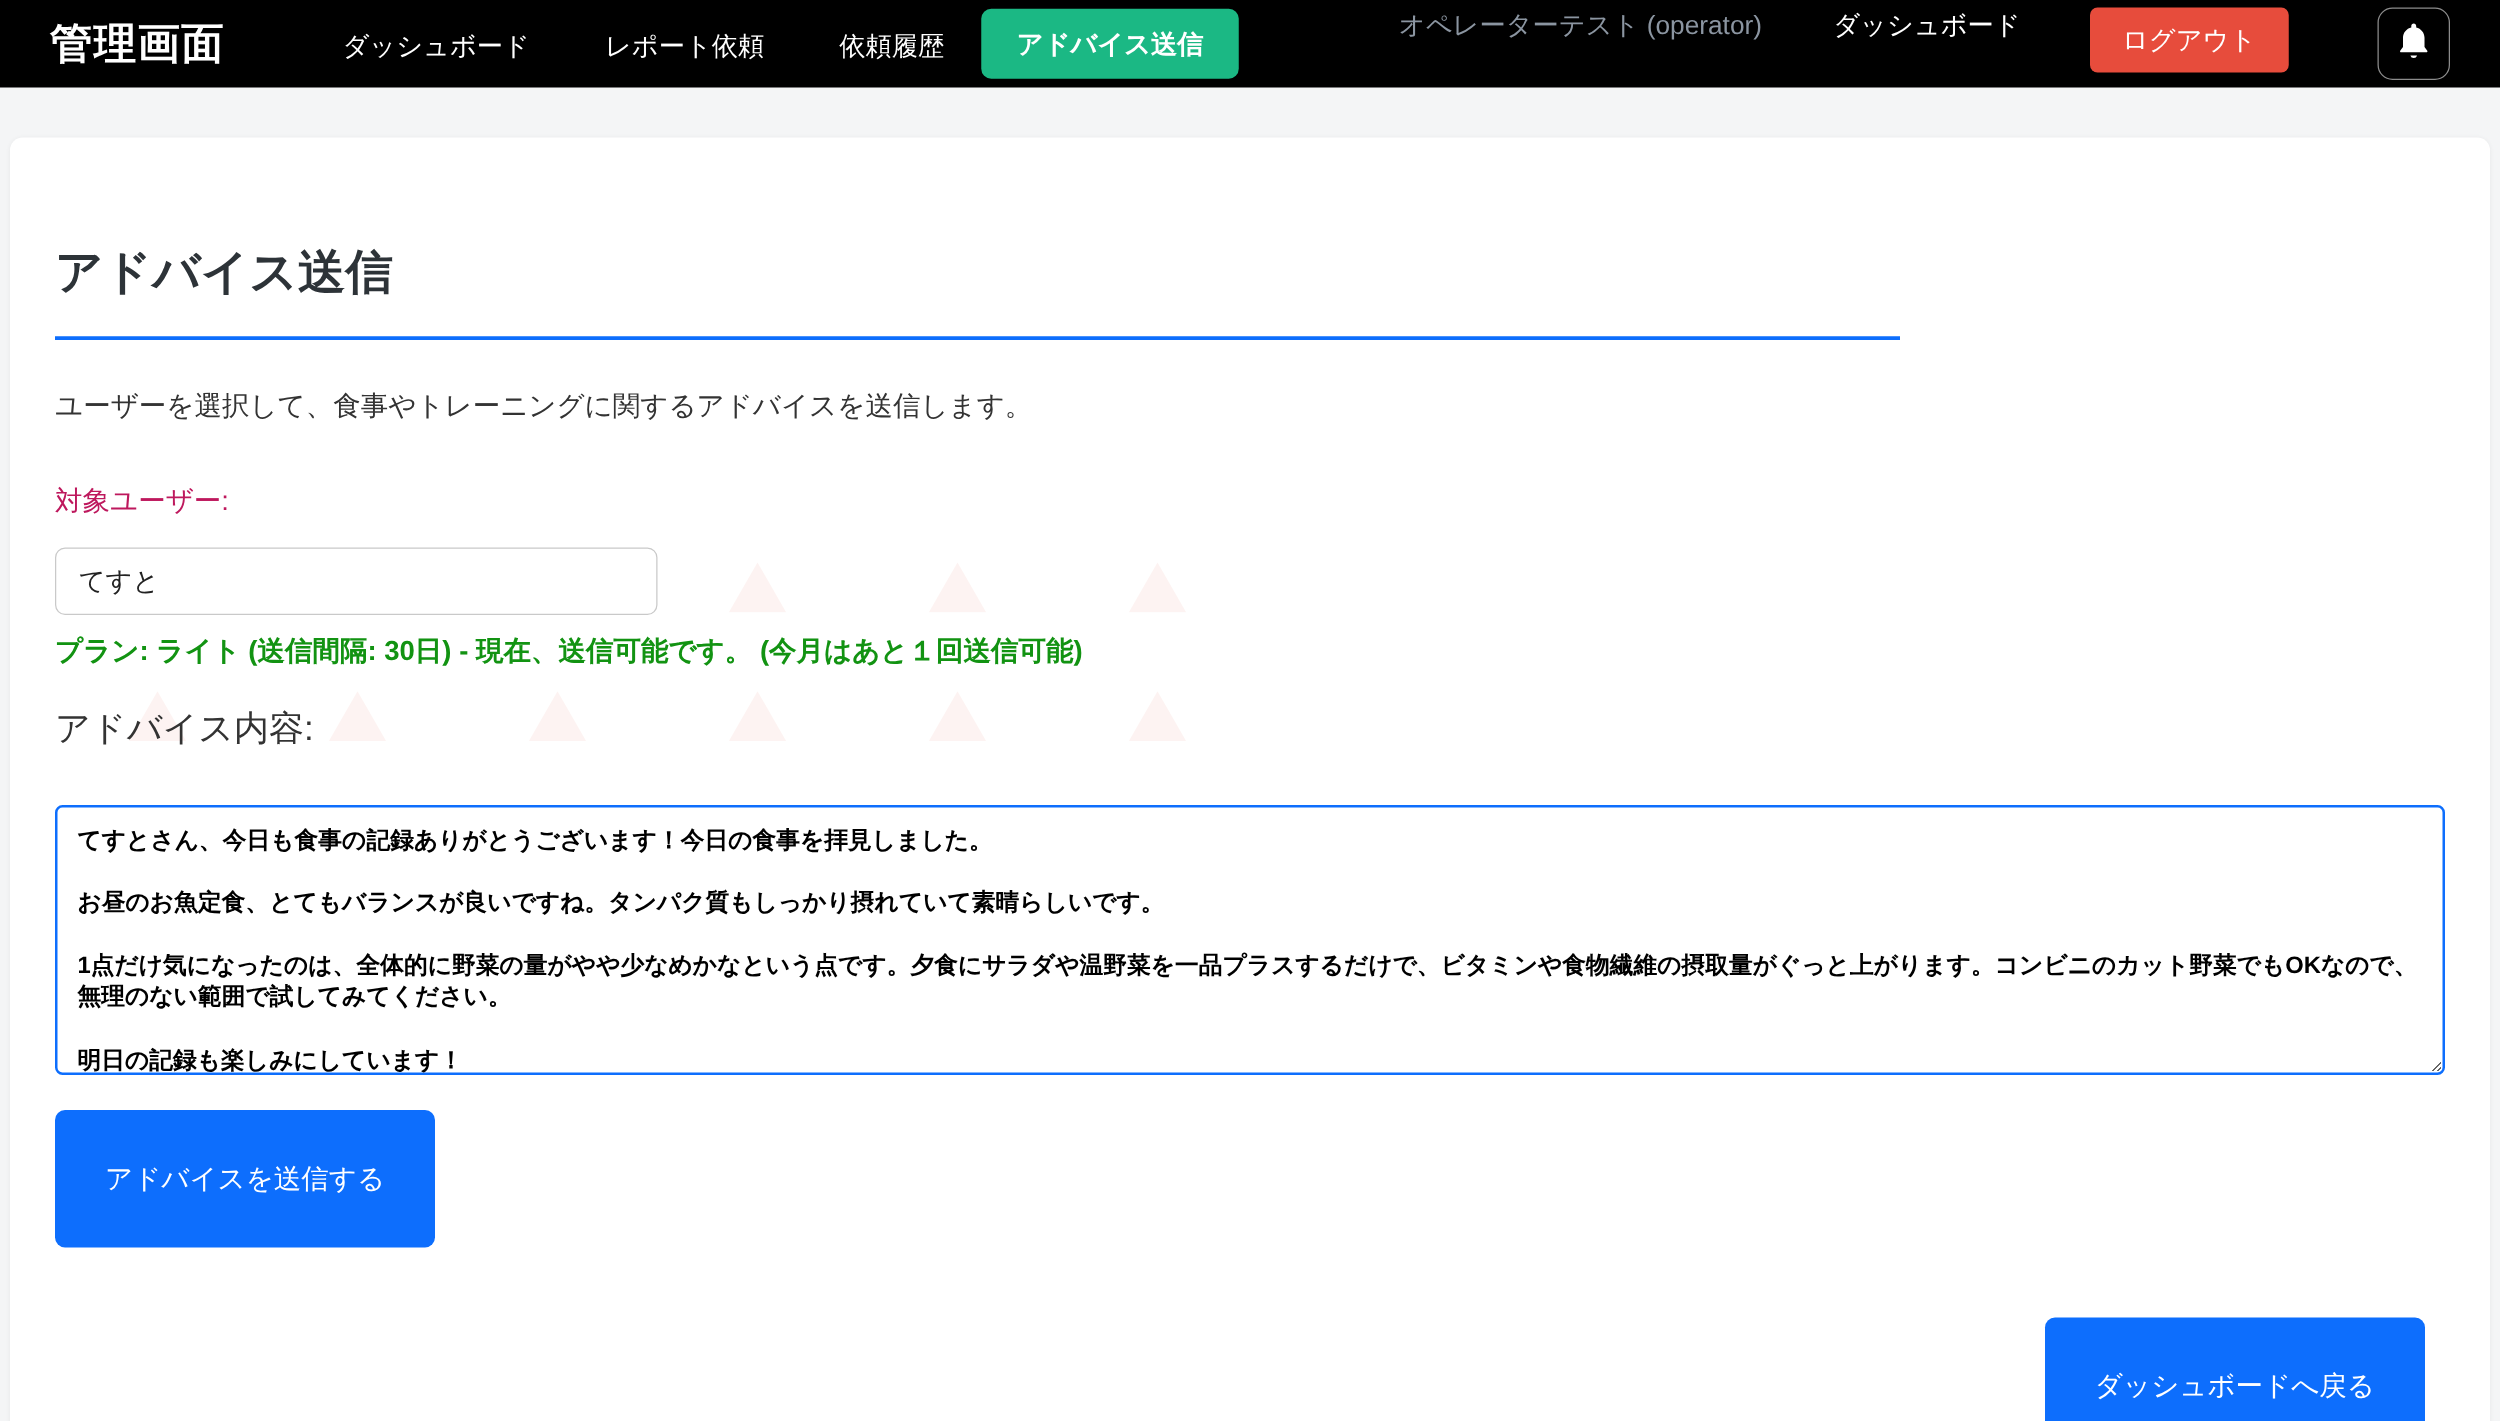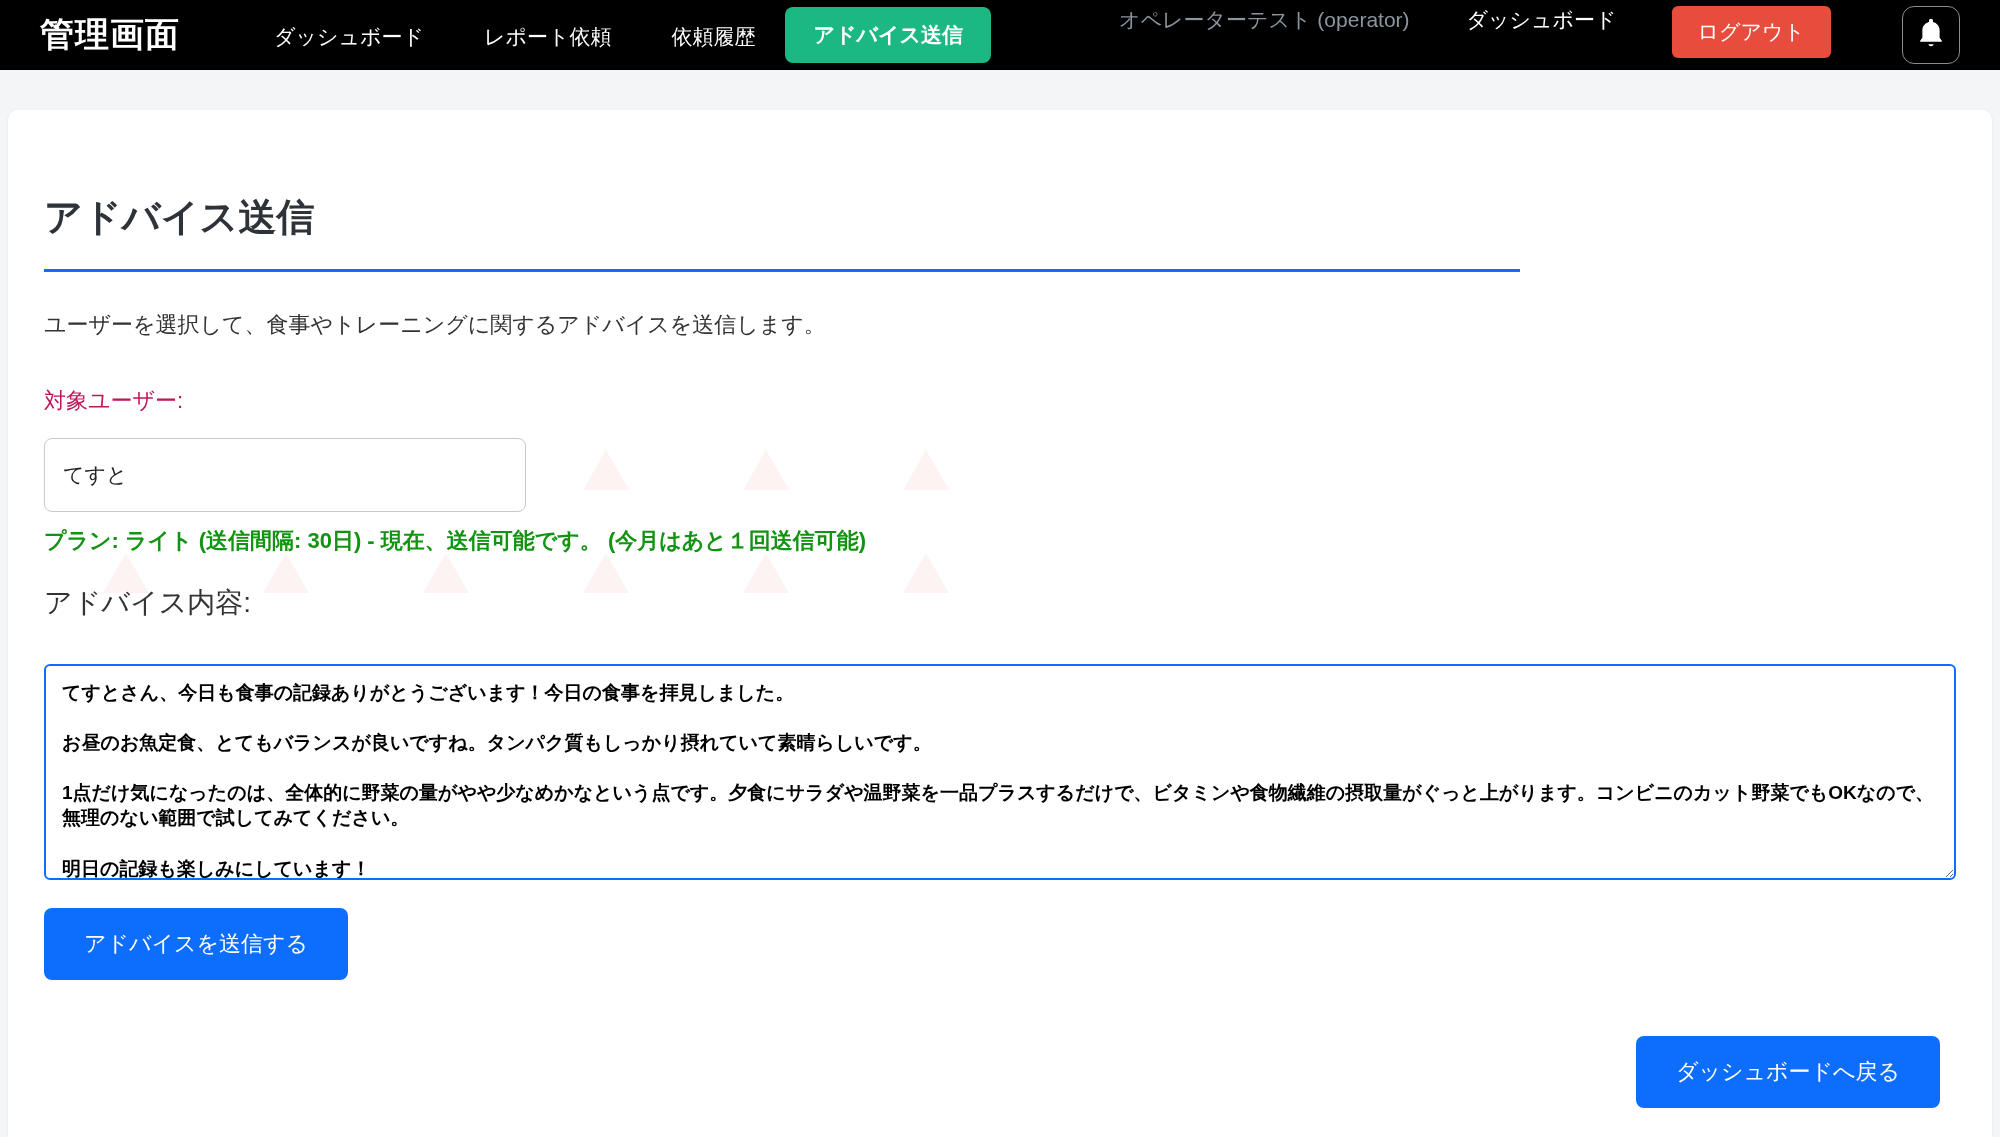--- a/index.html
+++ b/index.html
@@ -122,21 +122,21 @@
     color: #333;
   }
   .field-label {
     margin-top: 46px;
     font-size: 22px;
     color: #be185d;
   }
   .user-select {
     margin-top: 22px;
     width: 482px;
-    height: 74px;
+    height: 54px;
     border: 1px solid #c9c9c9;
     border-radius: 8px;
     background: #fff;
     font-size: 21px;
     color: #222;
     display: flex;
     align-items: center;
     padding: 0 18px;
     cursor: pointer;
   }
@@ -168,21 +168,21 @@
     outline: none;
     overflow: hidden;
   }
   .btn-primary {
     background: #0d6efd;
     color: #fff;
     border: none;
     border-radius: 8px;
     font-size: 22px;
     font-family: Liberation Mono, monospace;
-    padding: 21px 40px;
+    padding: 40px 40px;
     cursor: pointer;
     white-space: nowrap;
   }
   .send-row { margin-top: 28px; }
   .back-row {
     margin-top: 56px;
     display: flex;
     justify-content: flex-end;
     padding-right: 16px;
   }

